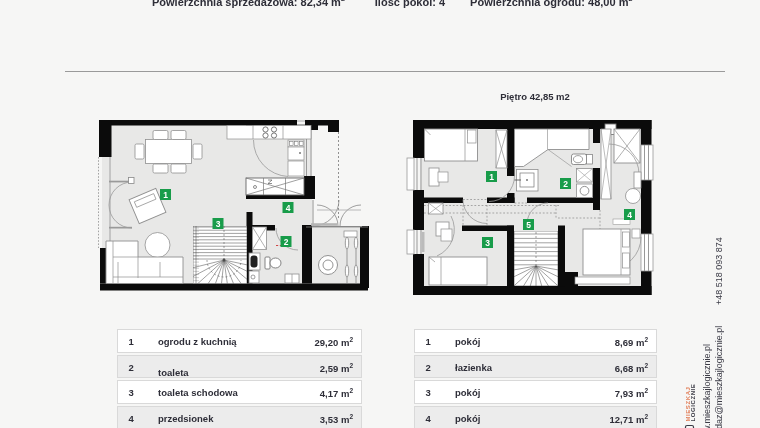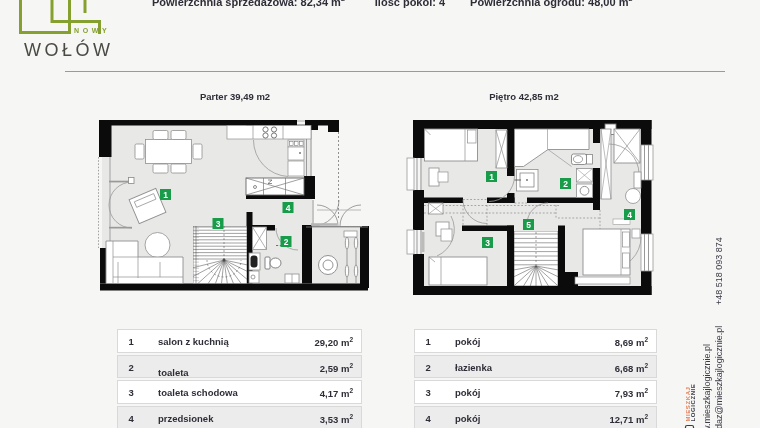--- a/index.html
+++ b/index.html
@@ -11,40 +11,25 @@
   .vtext{transform:rotate(-90deg);transform-origin:left bottom;white-space:nowrap;}
 </style>
 </head>
 <body>
 <div id="page">
 
   <div class="abs" style="left:152px;top:-5px;font-size:11px;font-weight:bold;color:#2e2e38;">
     Powierzchnia sprzedażowa: 82,34 m<sup style="font-size:7px">2</sup><span style="margin-left:30px;">Ilość pokoi: 4</span><span style="margin-left:25px;">Powierzchnia ogrodu: 48,00 m<sup style="font-size:7px">2</sup></span>
   </div>
 
-  <div class="abs" style="left:0;top:0;width:230px;height:70px;">
-    <svg width="230" height="70" viewBox="0 0 230 70">
-
-      <g fill="none" stroke="#85a02f" stroke-width="3">
-        <path d="M20.5,-10 L20.5,32.5 L69.5,32.5 L69.5,-10"></path>
-        <path d="M52,-10 L52,21.5 L99.5,21.5 L99.5,34"></path>
-        <path d="M85,-10 L85,13"></path>
-      </g>
-
-      <text x="74" y="33" font-size="7" letter-spacing="3.6" fill="#85a02f" font-weight="bold">NOWY</text>
-
-      <text x="24" y="56" font-size="18" letter-spacing="3.5" fill="#4a4a45" font-weight="400">WOŁÓW</text>
-    </svg>
-  </div>
 
   <div class="abs" style="left:65px;top:71px;width:660px;height:1px;background:#9a9a9a;"></div>
 
-  <div class="abs" style="left:100px;top:91px;width:270px;text-align:center;font-size:9.5px;font-weight:bold;color:#2e2e38;">Parter 39,49 m2</div>
-
-  <div class="abs" style="left:389px;top:91px;width:270px;text-align:center;font-size:9.5px;font-weight:bold;color:#2e2e38;">Piętro 42,85 m2</div>
+
+  <div class="abs" style="left:400px;top:91px;width:270px;text-align:center;font-size:9.5px;font-weight:bold;color:#2e2e38;">Piętro 42,85 m2</div>
 
   <div class="abs" style="left:0;top:0;">
     <svg width="760" height="428" viewBox="0 0 760 428">
 
 <rect x="102" y="124" width="210" height="160" fill="#e8e8e7"></rect>
 
 <rect x="306" y="226" width="58" height="58" fill="#e8e8e7"></rect>
 
 <rect x="100" y="120" width="197" height="5.5" fill="#0b0b0b"></rect>
 <rect x="305" y="120" width="27" height="5.5" fill="#0b0b0b"></rect>
@@ -433,21 +418,21 @@
         <text x="629.5" y="217.6" font-size="8.5" font-weight="bold" fill="#fff" text-anchor="middle">4</text>
 
 <rect x="523" y="219" width="11" height="11" fill="#189c4a"></rect>
         <text x="528.5" y="227.6" font-size="8.5" font-weight="bold" fill="#fff" text-anchor="middle">5</text>
     </svg>
   </div>
 
   <div class="abs" style="left:117px;top:329px;width:245px;font-size:9.5px;font-weight:bold;color:#2e2e38;">
 <div style="position:relative;height:23.5px;margin-bottom:2px;background:#ffffff;border:1px solid #d9d9d9;box-sizing:border-box;">
 <span style="position:absolute;left:10.5px;top:6px;">1</span>
-<span style="position:absolute;left:40px;top:6px;">salon z kuchnią</span>
+<span style="position:absolute;left:40px;top:6px;">ogrodu z kuchnią</span>
 <span style="position:absolute;right:8px;top:6px;">29,20&nbsp;m<sup style="font-size:6.5px;">2</sup></span>
 </div>
 <div style="position:relative;height:23.5px;margin-bottom:2px;background:#ececec;border:1px solid #d9d9d9;box-sizing:border-box;">
 <span style="position:absolute;left:10.5px;top:6px;">2</span>
 <span style="position:absolute;left:40px;top:11px;">toaleta</span>
 <span style="position:absolute;right:8px;top:6px;">2,59&nbsp;m<sup style="font-size:6.5px;">2</sup></span>
 </div>
 <div style="position:relative;height:23.5px;margin-bottom:2px;background:#ffffff;border:1px solid #d9d9d9;box-sizing:border-box;">
 <span style="position:absolute;left:10.5px;top:6px;">3</span>
 <span style="position:absolute;left:40px;top:6px;">toaleta schodowa</span>

